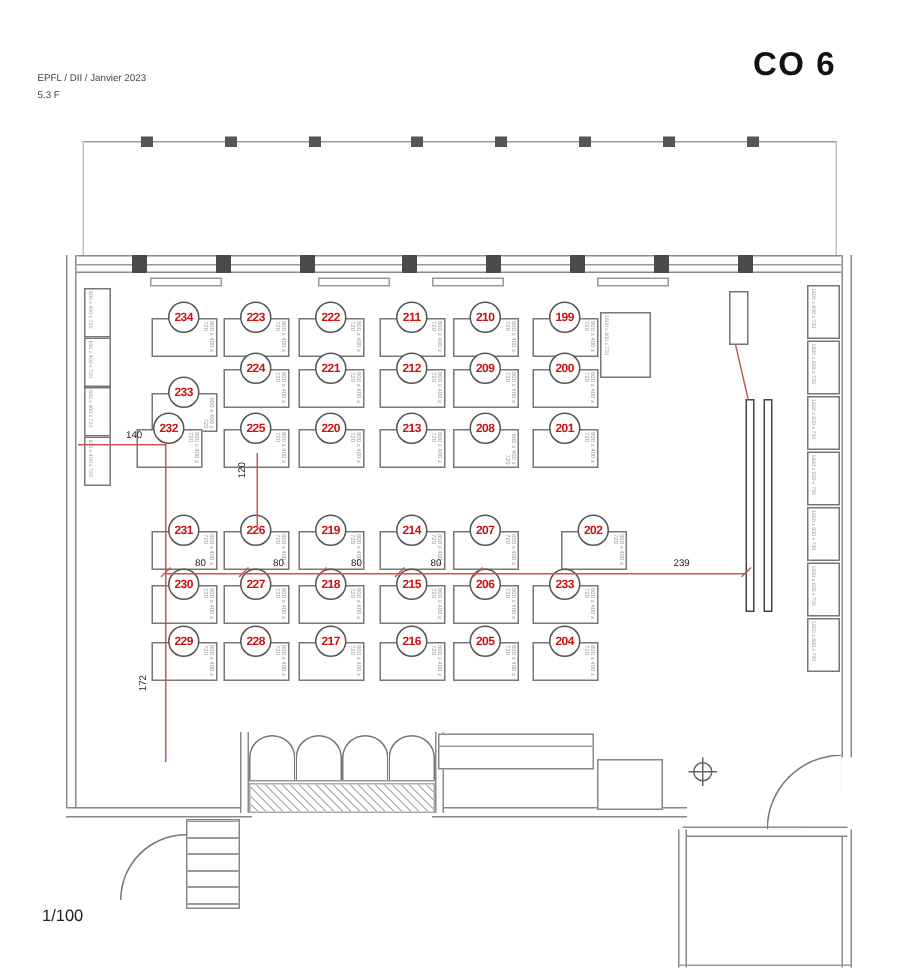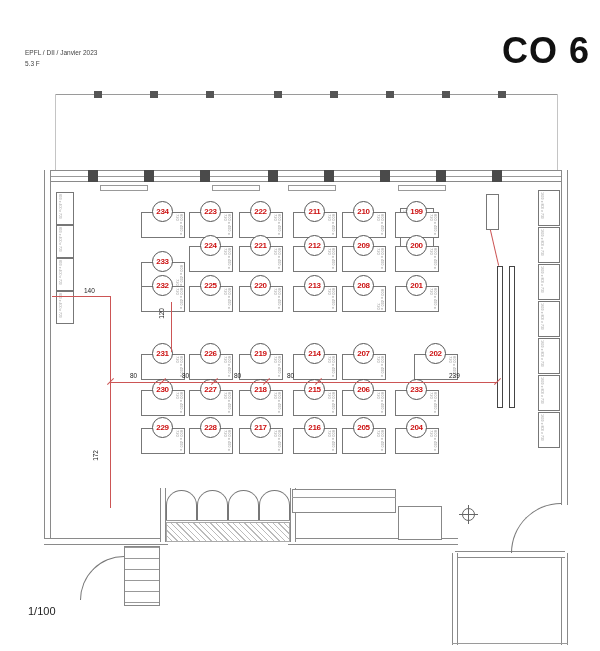--- a/index.html
+++ b/index.html
@@ -8,21 +8,21 @@
        --red:#cc1111;--dim:#cc5555;--wall:#8a8a8a;}
   .abs{position:absolute;}
   .txt{position:absolute;white-space:nowrap;}
   .wall-h{position:absolute;background:#fff;border-top:1.3px solid var(--wall);border-bottom:1.3px solid var(--wall);}
   .wall-v{position:absolute;background:#fff;border-left:1.3px solid var(--wall);border-right:1.3px solid var(--wall);}
   .line-h{position:absolute;height:0;border-top:1px solid #9a9a9a;}
   .line-v{position:absolute;width:0;border-left:1px solid #9a9a9a;}
   .colmark{position:absolute;background:#4a4a4a;}
   .tick-top{position:absolute;background:#555;}
   .radiator{position:absolute;border:1px solid #999;background:#fff;height:6px;}
-  .seat{position:absolute;width:44px;height:26px;margin-left:40px;}
+  .seat{position:absolute;width:44px;height:26px;}
   .desk{position:absolute;inset:0;border:1px solid #777;background:#fff;}
   .ddim{position:absolute;right:1px;top:1px;bottom:1px;writing-mode:vertical-rl;font-size:4px;line-height:4px;color:#9a9a9a;overflow:hidden;}
   .chair{position:absolute;left:11px;top:-11px;width:21px;height:21px;border:1px solid #555;border-radius:50%;background:#fff;display:flex;align-items:center;justify-content:center;}
   .num{color:var(--red);font-size:8px;font-weight:bold;letter-spacing:-0.3px;}
   .sdesk{position:absolute;border:1px solid #777;background:#fff;}
   .sdim{position:absolute;left:1px;top:1px;bottom:1px;writing-mode:vertical-rl;font-size:3.5px;line-height:4px;color:#9a9a9a;overflow:hidden;}
   .dome{position:absolute;border:1px solid #777;border-bottom:none;border-radius:100% 100% 0 0;}
   .arc-q{position:absolute;border-top:1px solid #777;border-left:1px solid #777;border-radius:100% 0 0 0;}
   .hatch{position:absolute;border:1px solid #aaa;background:repeating-linear-gradient(45deg,#fff 0 3px,#bbb 3px 4px);}
   .stairs{position:absolute;border:1px solid #888;background:repeating-linear-gradient(180deg,#999 0 1px,#fff 1px 11px);}
@@ -32,21 +32,21 @@
   .dim-label{position:absolute;font-size:6.5px;color:#222;}
   .dim-label-v{position:absolute;font-size:6.5px;color:#222;writing-mode:vertical-rl;transform:rotate(180deg);}
   .screenbar{position:absolute;border:1.3px solid #444;background:#fff;}
   .reddiag{position:absolute;height:0;border-top:1px solid var(--dim);transform-origin:0 0;}
 </style>
 </head>
 <body style="--red: #cc1111; --dim: #cc5555; --wall: #8a8a8a;">
 
 <div class="txt" style="left:25px;top:49px;font-size:6.5px;color:#444;">EPFL / DII / Janvier 2023</div>
 <div class="txt" style="left:25px;top:60px;font-size:6.5px;color:#444;">5.3 F</div>
-<div class="txt" style="left:502px;top:30px;font-size:36px;font-weight:bold;color:#111;letter-spacing:1px;">CO 6</div>
+<div class="txt" style="left:502px;top:30px;font-size:22px;font-weight:bold;color:#111;letter-spacing:1px;">CO 6</div>
 <div class="txt" style="left:28px;top:605px;font-size:11px;color:#222;">1/100</div>
 
 <div class="line-h" style="left:55px;top:94px;width:503px;"></div>
 <div class="line-v" style="left:55px;top:94px;height:78px;border-color:#c4c4c4;"></div>
 <div class="line-v" style="left:557px;top:94px;height:78px;border-color:#c4c4c4;"></div>
 <div class="tick-top" style="left:94px;top:91px;width:8px;height:7px;"></div>
 <div class="tick-top" style="left:150px;top:91px;width:8px;height:7px;"></div>
 <div class="tick-top" style="left:206px;top:91px;width:8px;height:7px;"></div>
 <div class="tick-top" style="left:274px;top:91px;width:8px;height:7px;"></div>
 <div class="tick-top" style="left:330px;top:91px;width:8px;height:7px;"></div>
@@ -234,21 +234,21 @@
       </div>
     </div>
     <div class="seat" style="left: 355px; top: 246px;">
       <div class="desk">
         <span class="ddim">800 x 400 x 720</span>
       </div>
       <div class="chair">
         <span class="num">200</span>
       </div>
     </div>
-    <div class="seat" style="left: 101px; top: 286px;">
+    <div class="seat" style="left: 91px; top: 286px;">
       <div class="desk">
         <span class="ddim">800 x 400 x 720</span>
       </div>
       <div class="chair">
         <span class="num">232</span>
       </div>
     </div>
     <div class="seat" style="left: 149px; top: 286px;">
       <div class="desk">
         <span class="ddim">800 x 400 x 720</span>

